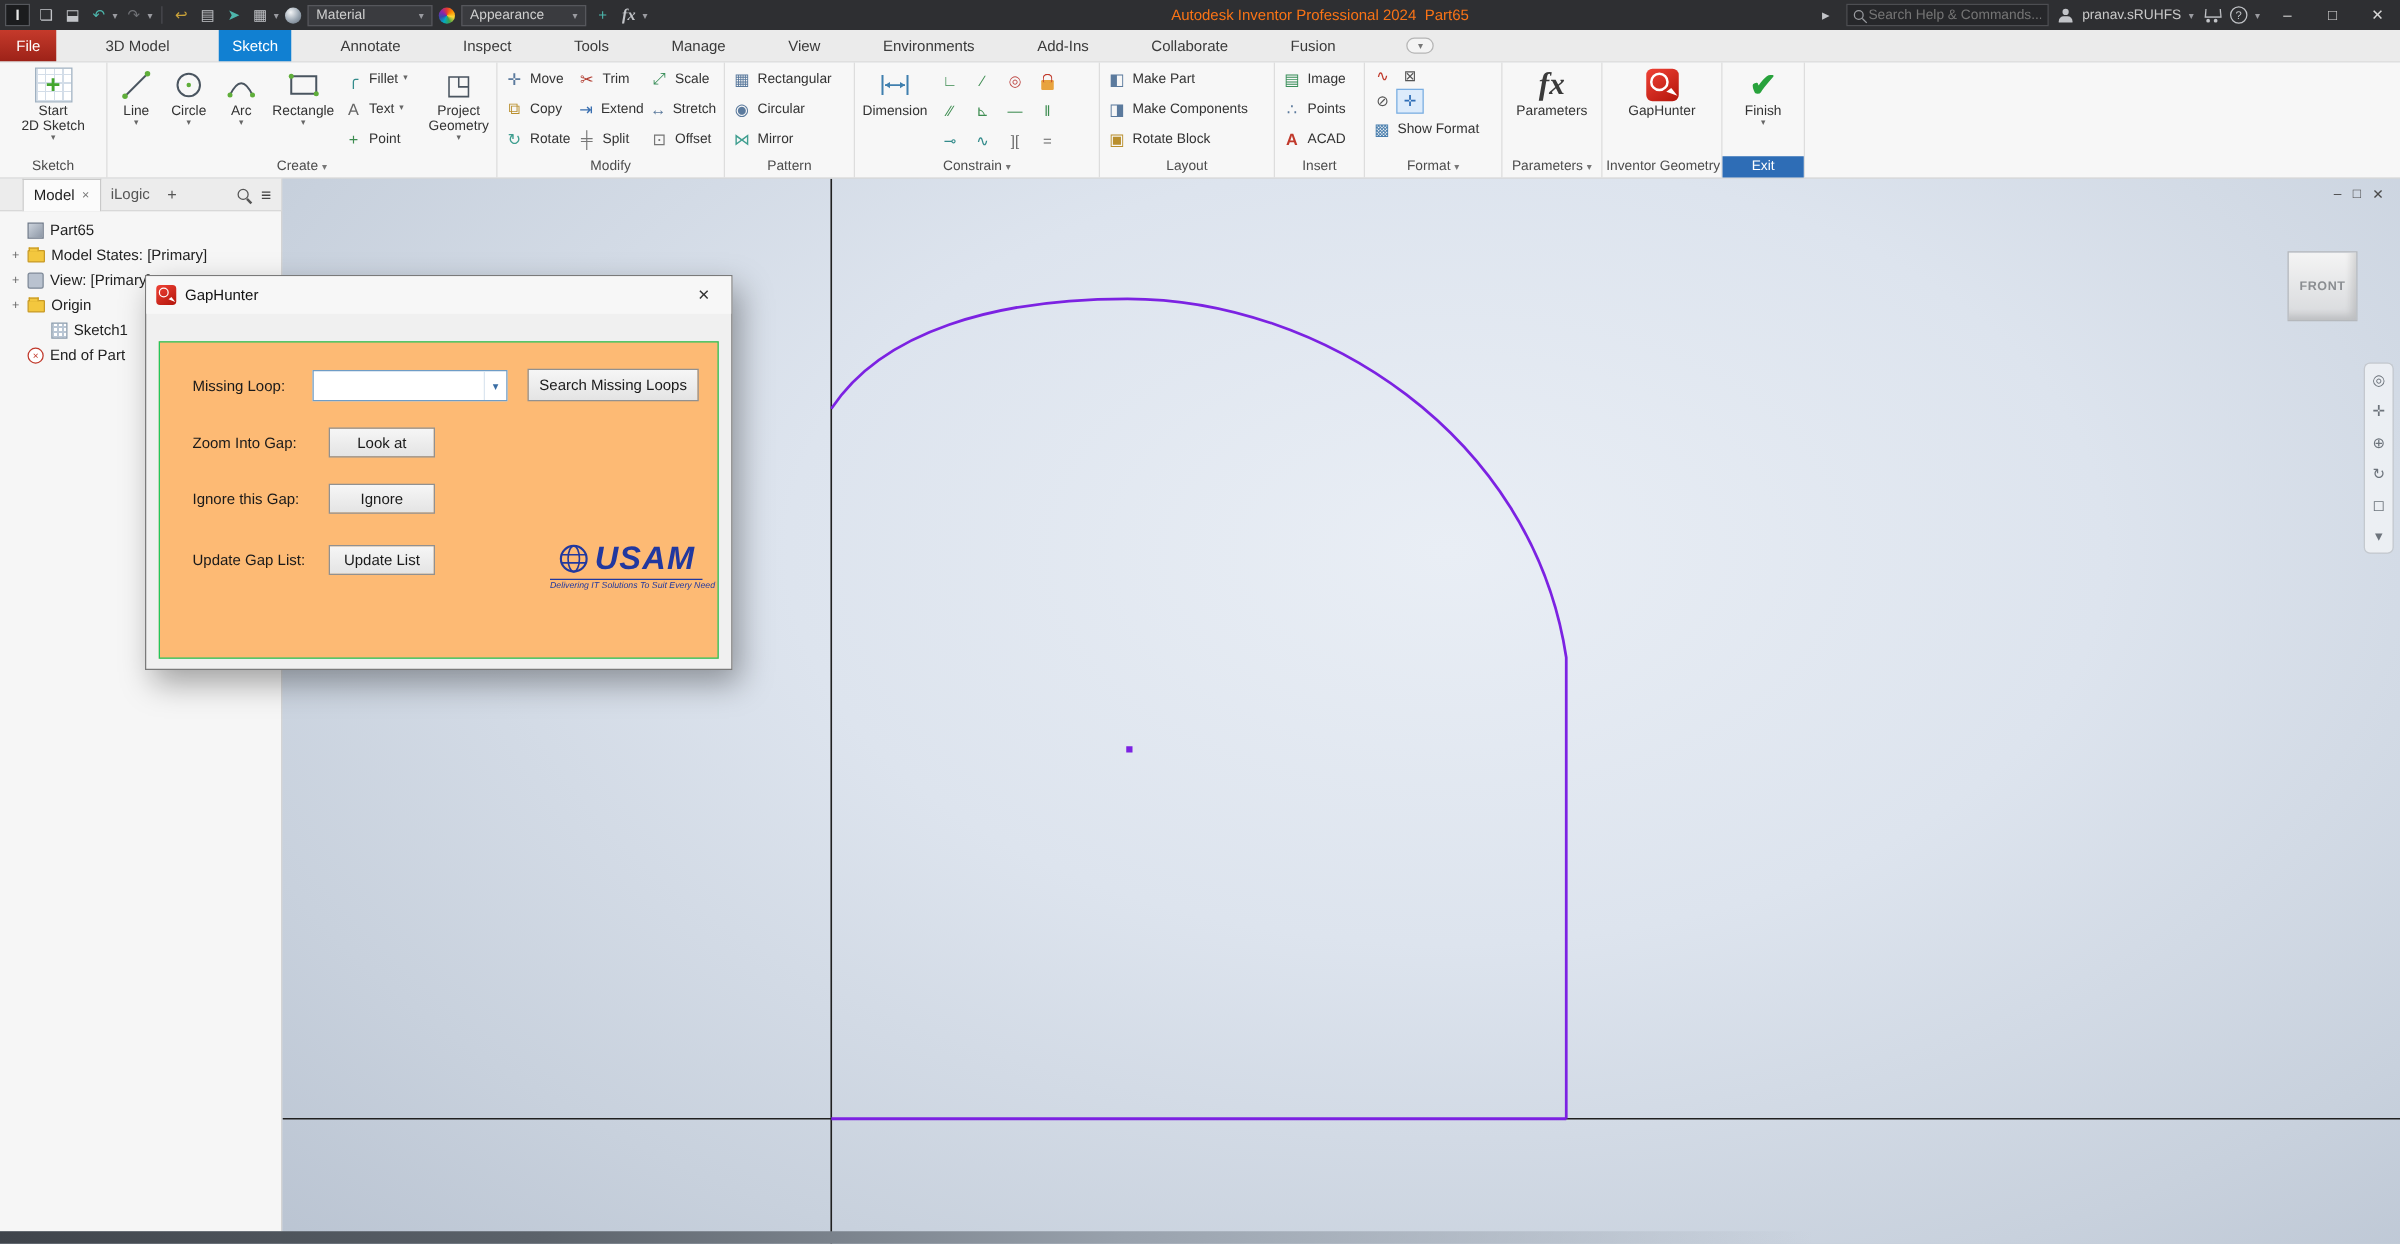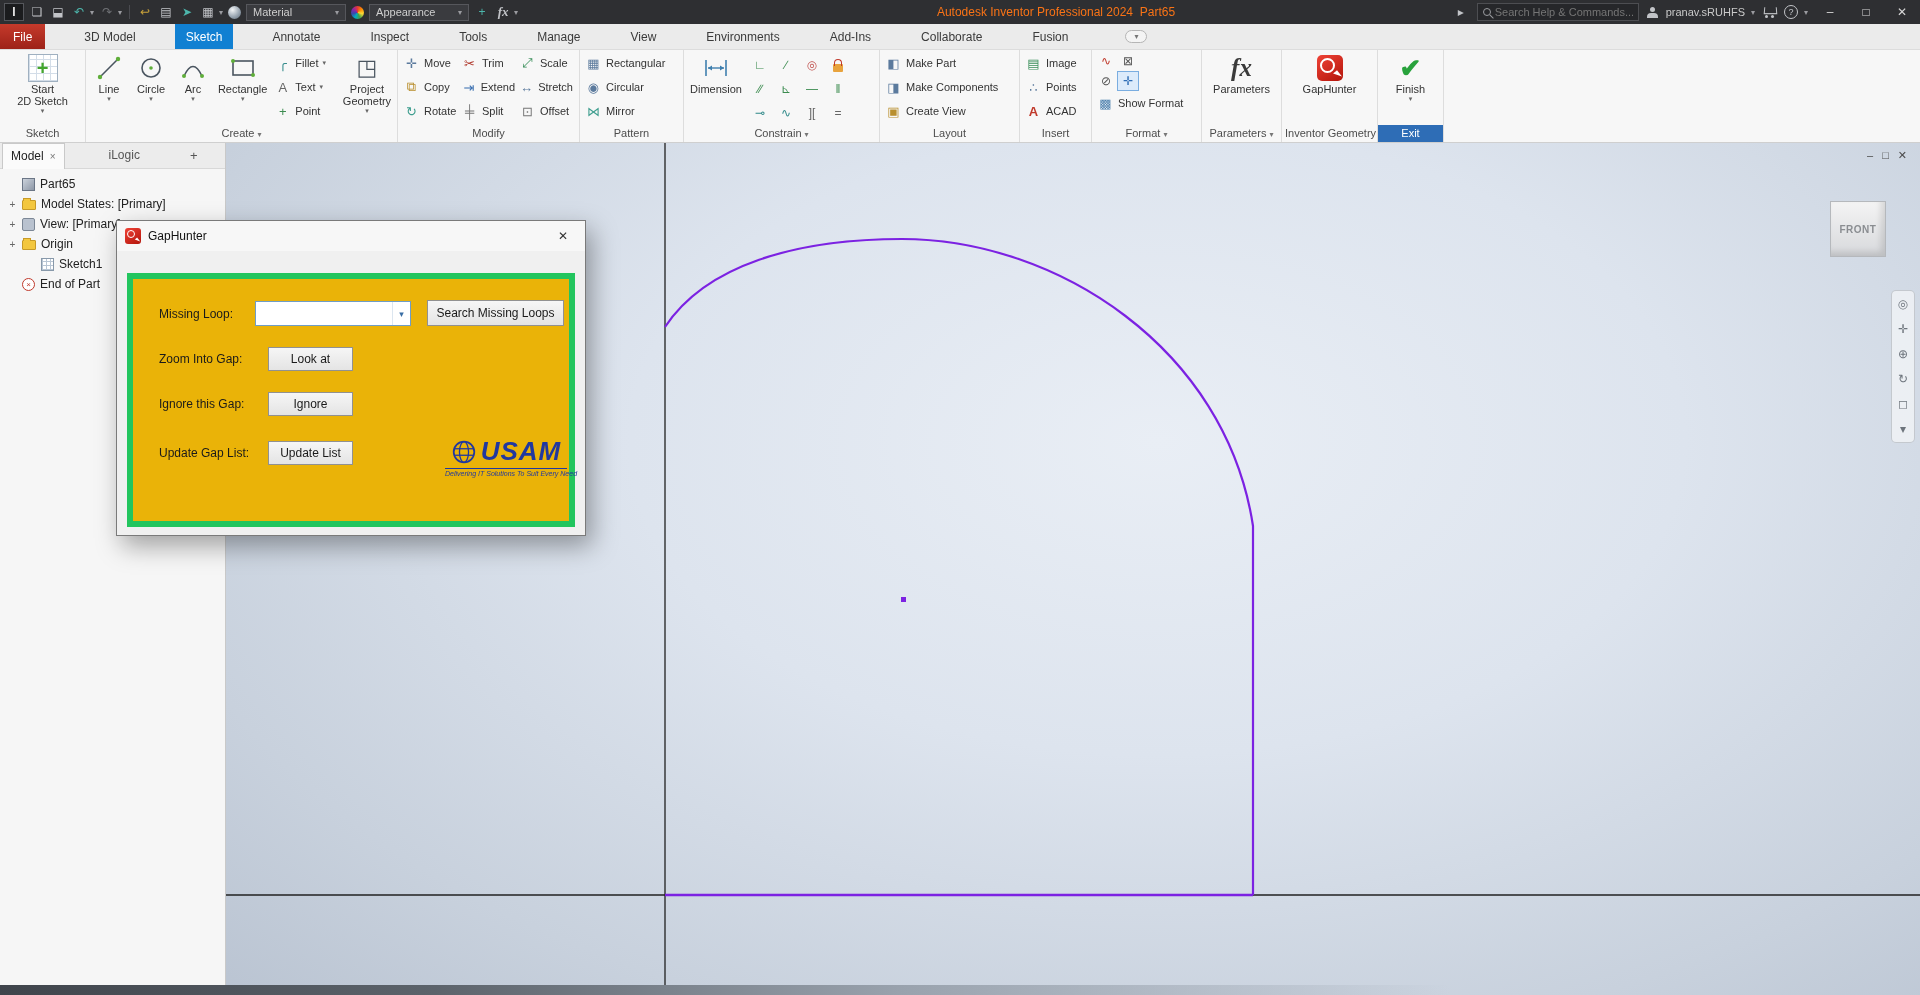--- a/index.html
+++ b/index.html
@@ -71,21 +71,21 @@
   .fx-big { font-family:"Liberation Serif",serif; font-style:italic; font-weight:bold; font-size:25px; color:#3a3a3a; }
   .finish-check { font-size:26px; color:#28a23c; font-weight:bold; }
   .fmt-grid { display:grid; grid-template-columns:22px 22px; grid-auto-rows:20px; }
   .fmt-cell { display:flex; align-items:center; justify-content:center; font-size:12px; color:#555; }
   .fmt-cell.sel { border:1px solid #7aade0; background:#dcebfb; color:#2e6db6; }
   .acad { color:#c0392b; font-weight:bold; }
 
   
   .main { position:absolute; left:0; top:143px; width:1920px; height:852px; }
   .browser { position:absolute; left:0; top:0; width:226px; height:842px; background:#f6f6f6; border-right:1px solid #c9c9c9; }
-  .btabs { display:flex; align-items:center; height:26px; background:#ececec; border-bottom:1px solid #d8d8d8; font-size:12px; padding-left:2px;gap:36px; }
+  .btabs { display:flex; align-items:center; height:26px; background:#ececec; border-bottom:1px solid #d8d8d8; font-size:12px; padding-left:18px; }
   .btab { padding:0 8px; line-height:25px; color:#555; display:flex; align-items:center; gap:6px; }
   .btab.active { background:#fbfbfb; border:1px solid #c9c9c9; border-bottom:none; color:#222; }
   .btab .x { font-size:10px; color:#777; }
   .btab-add { padding:0 6px; color:#555; font-size:13px; }
   .btabs-right { margin-left:auto; display:flex; align-items:center; gap:10px; padding-right:8px; }
   .mag-dark { width:9px; height:9px; border:1.5px solid #555; border-radius:50%; position:relative; display:inline-block; }
   .mag-dark::after { content:""; position:absolute; width:5px; height:1.5px; background:#555; right:-4px; bottom:-2px; transform:rotate(45deg); }
   .hamburger { font-size:14px; color:#444; }
   .tree { padding-top:5px; font-size:12px; color:#222; }
   .trow { display:flex; align-items:center; height:20px; gap:5px; padding-left:8px; }
@@ -110,21 +110,21 @@
   .watermark .w1 { font-size:19px; }
   .watermark .w2 { font-size:13px; margin-top:4px; }
   .bottom-strip { position:absolute; left:0; top:842px; width:1450px; height:10px;
     background:linear-gradient(90deg,#3f444b 0%,#5c636b 30%,#99a2ad 62%,rgba(190,198,208,0) 100%); }
 
   
   .dialog { position:absolute; left:116px; top:220px; width:470px; height:316px; background:#f0f0f0; border:1px solid #7a7a7a; box-shadow:6px 10px 24px rgba(0,0,0,.35); z-index:100; }
   .dlg-title { display:flex; align-items:center; height:30px; background:#f7f7f7; padding:0 8px; gap:7px; }
   .dlg-title .t { font-size:12px; color:#111; }
   .dlg-close { margin-left:auto; width:28px; text-align:center; font-size:12px; color:#333; }
-  .dlg-panel { position:absolute; left:10px; right:10px; top:52px; bottom:8px; background:#eab308; border:6px solid #22c55e; }
+  .dlg-panel { position:absolute; left:10px; right:10px; top:52px; bottom:8px; background:#fdba74; border:1px solid #22c55e; }
   .dlg-label { position:absolute; font-size:12px; color:#1a1a1a; white-space:nowrap; }
   .dlg-btn { position:absolute; background:linear-gradient(#f6f6f6,#e4e4e4); border:1px solid #919191; font-size:12px; color:#1a1a1a; display:flex; align-items:center; justify-content:center; font-family:"Liberation Sans",sans-serif; }
   .combo { position:absolute; left:122px; top:22px; width:156px; height:25px; background:#fff; border:1px solid #6f9dc6; display:flex; }
   .combo .arr { margin-left:auto; width:18px; border-left:1px solid #dce6f0; display:flex; align-items:center; justify-content:center; color:#3a6ea5; font-size:9px; }
   .usam { position:absolute; left:312px; top:157px; width:122px; text-align:center; }
   .usam .row { display:flex; align-items:center; justify-content:center; gap:4px; }
   .usam .txt { font-size:26px; font-weight:bold; font-style:italic; color:#21389f; letter-spacing:1px; }
   .usam .tag { font-size:7px; font-style:italic; color:#21389f; border-top:1.5px solid #21389f; margin-top:1px; padding-top:1px; white-space:nowrap; }
 </style>
 </head>
@@ -407,21 +407,21 @@
         <div class="smallbtn">
             <span class="sb-icon" style="color:#5b7a9d">◧</span>
             <span>Make Part</span>
           </div>
         <div class="smallbtn">
             <span class="sb-icon" style="color:#5b7a9d">◨</span>
             <span>Make Components</span>
           </div>
         <div class="smallbtn">
             <span class="sb-icon" style="color:#b98f2e">▣</span>
-            <span>Create View</span>
+            <span>Rotate Block</span>
           </div>
       </div>
     </div>
     <div class="rg-label">Layout</div>
   </div>
 
   <div class="rgroup" style="width:72px">
     <div class="rg-content">
       <div class="small-col">
         <div class="smallbtn">

